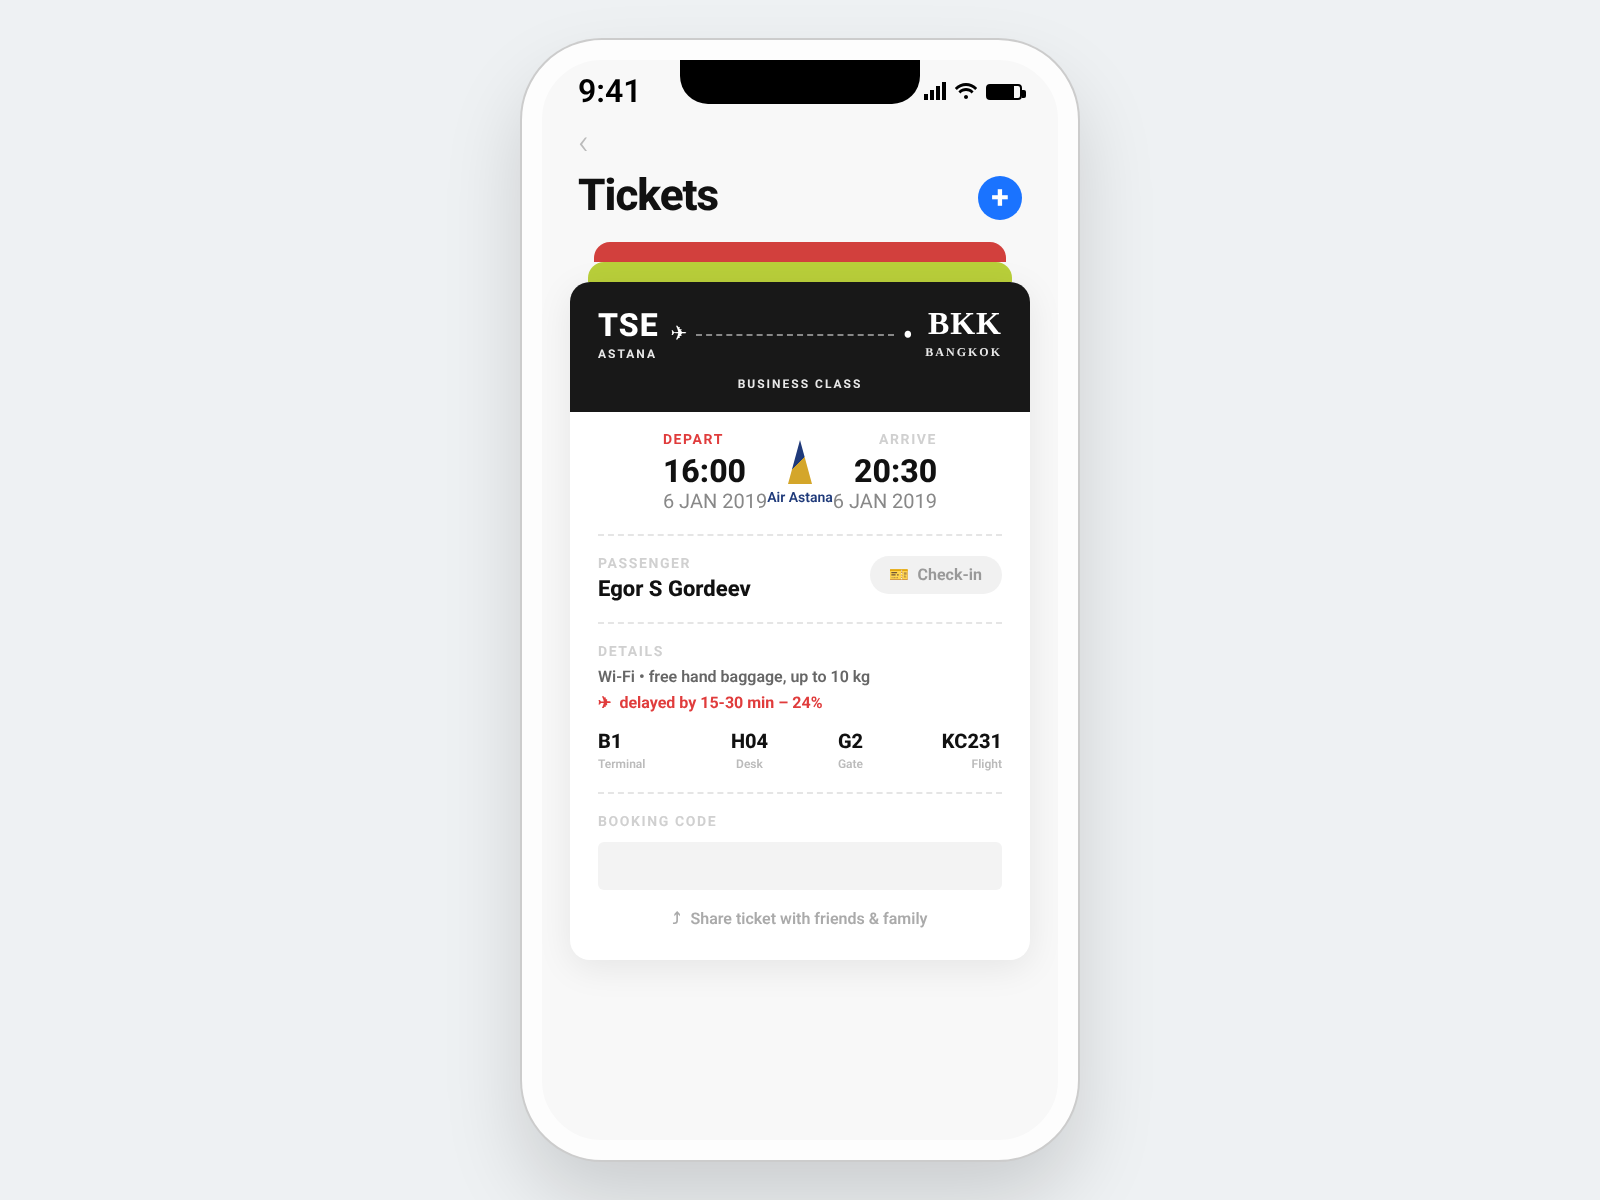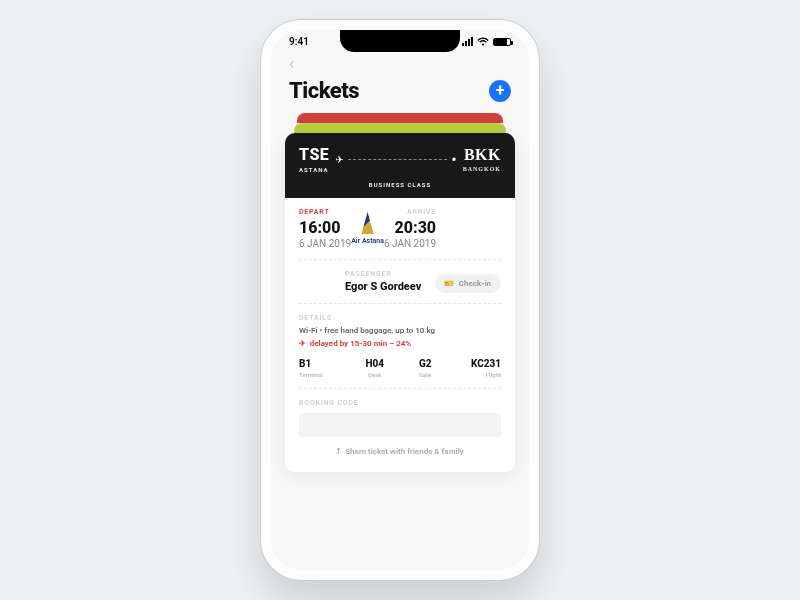--- a/index.html
+++ b/index.html
@@ -19,21 +19,21 @@
     position: relative;
     overflow: hidden;
   }
   .notch {
     position: absolute; top: 0; left: 50%; transform: translateX(-50%);
     width: 120px; height: 22px; background: #000;
     border-radius: 0 0 14px 14px; z-index: 50;
   }
   .status-bar {
     display: flex; justify-content: space-between; align-items: center;
-    padding: 6px 18px 0; font-size: 10px; font-weight: 600; color: #000;
+    padding: 6px 18px 0; font-size: 16px; font-weight: 600; color: #000;
   }
   .status-right { display: flex; gap: 4px; align-items: center; }
   .sig { display: flex; gap: 1px; align-items: flex-end; }
   .sig i { width: 2px; background: #000; display: block; }
   .sig i:nth-child(1){height:3px}.sig i:nth-child(2){height:5px}.sig i:nth-child(3){height:7px}.sig i:nth-child(4){height:9px}
   .batt { width: 18px; height: 8px; border: 1px solid #000; border-radius: 2px; position: relative; }
   .batt::after { content:""; position:absolute; right:-3px; top:2px; width:2px; height:4px; background:#000; border-radius:0 1px 1px 0; }
   .batt i { display:block; width:80%; height:100%; background:#000; }
 
   .header { padding: 6px 18px 10px; }
@@ -66,36 +66,36 @@
   .ap.r { text-align: right; font-family: Liberation Serif, serif; }
   .ap-code { font-size: 16px; font-weight: 800; letter-spacing: 0.5px; }
   .ap-city { font-size: 6px; font-weight: 700; letter-spacing: 1px; opacity: 0.9; margin-top: 2px; }
   .route-mid { flex: 1; display: flex; align-items: center; gap: 4px; padding: 0 6px; }
   .plane { font-size: 10px; }
   .dashes { flex:1; border-top: 1px dashed #888; }
   .class-tag { text-align: center; font-size: 6px; font-weight: 700; letter-spacing: 1px; margin-top: 8px; opacity: 0.9; }
 
   .ticket-body { padding: 10px 14px 12px; }
   .sec-label { font-size: 7px; font-weight: 700; letter-spacing: 0.8px; color: #d0d0d0; text-transform: uppercase; }
-  .times { display: flex; justify-content: flex-start; align-items: center; }
+  .times { display: flex; justify-content: center; align-items: center; }
   .tcol.r { text-align: right; }
   .tcol .sec-label.depart { color: #e03c3c; }
   .tval { font-size: 16px; font-weight: 800; color: #111; margin-top: 2px; }
   .tdate { font-size: 10px; font-weight: 400; color: #888; margin-top: 1px; }
   .airline { text-align: center; }
   .airline-logo {
     width: 20px; height: 22px; margin: 0 auto;
     background: linear-gradient(135deg, #1f3a7a 50%, #d4a62a 50%);
     clip-path: polygon(20% 100%, 50% 0%, 80% 100%);
   }
   .airline-name { font-size: 7px; color: #1f3a7a; font-weight: 600; margin-top: 3px; }
 
   .hr { border-top: 1px dashed #e5e5e5; margin: 10px 0; }
 
-  .prow { display: flex; justify-content: space-between; align-items: flex-end; margin-left: 46px; }
+  .prow { display: flex; justify-content: space-between; align-items: flex-start; }
   .pname { font-size: 11px; font-weight: 800; color: #111; margin-top: 2px; }
   .checkin {
     background: #f1f1f1; color: #999; font-size: 8px; font-weight: 700;
     padding: 5px 10px; border-radius: 12px; display: flex; align-items: center; gap: 4px;
     cursor: pointer;
   }
 
   .details-text { font-size: 8px; color: #666; font-weight: 600; margin-top: 4px; }
   .delay { font-size: 8px; color: #e03c3c; font-weight: 700; margin-top: 4px; display: flex; align-items: center; gap: 4px; }
 

